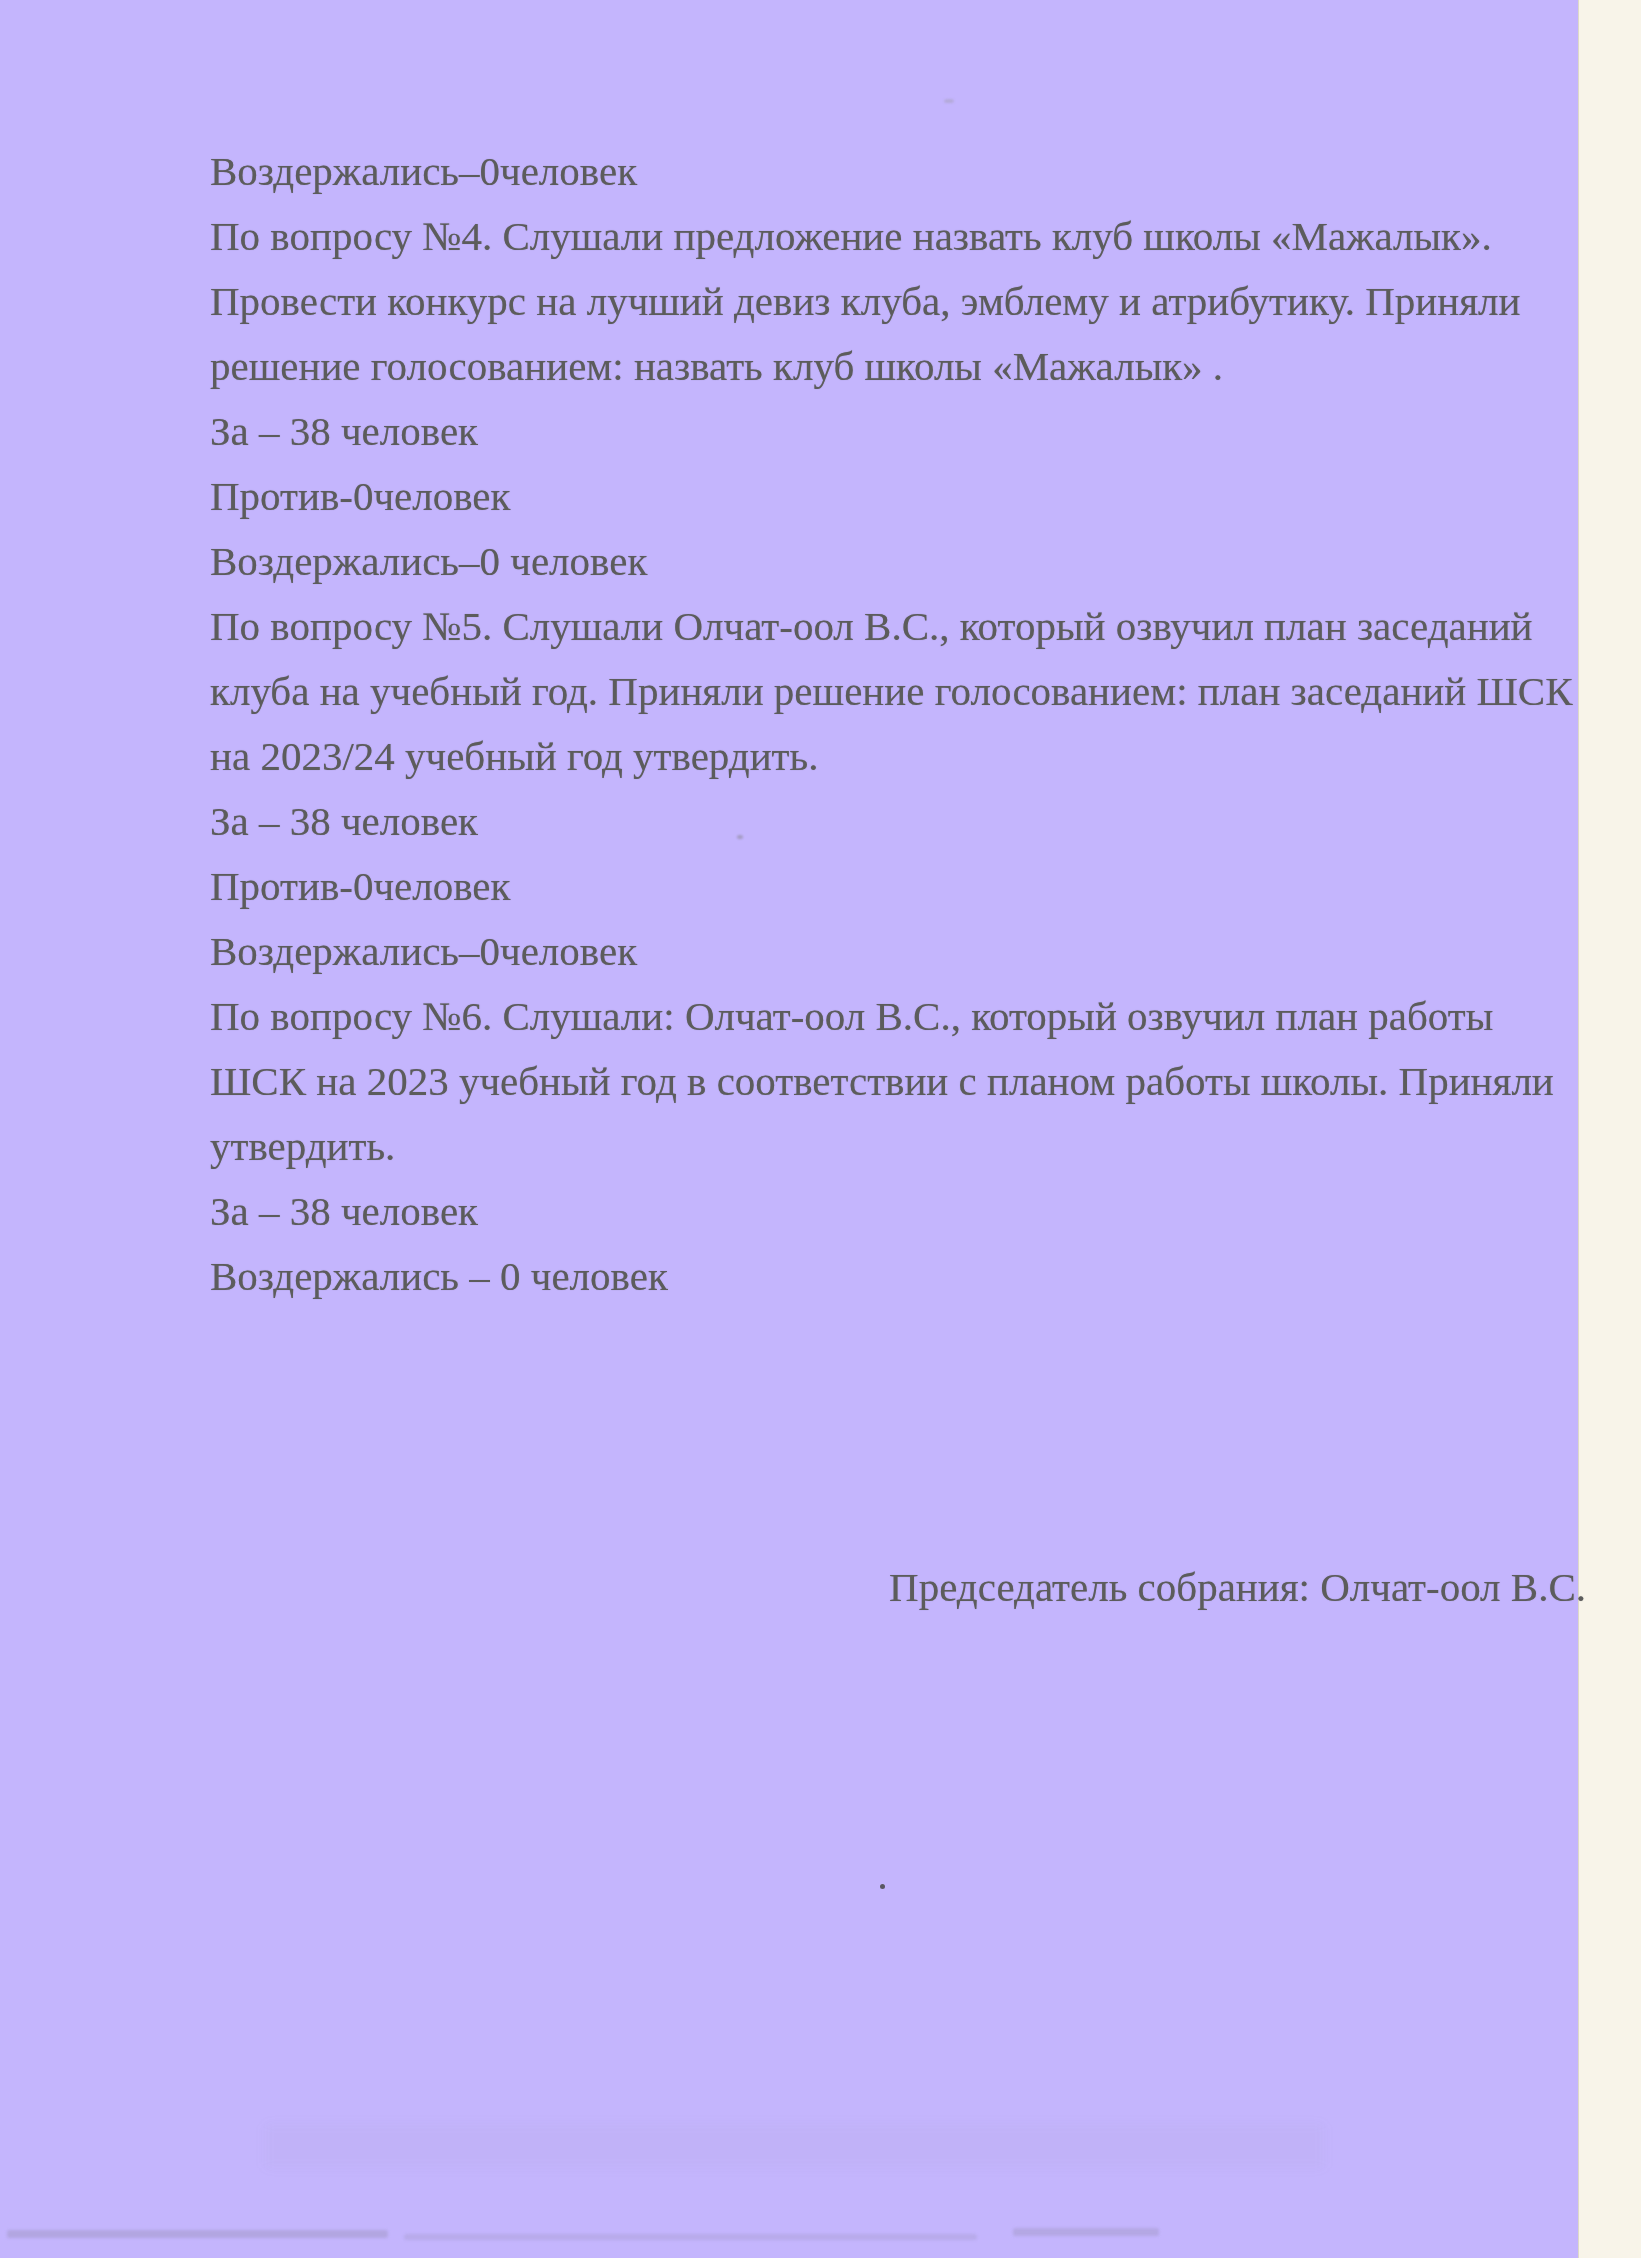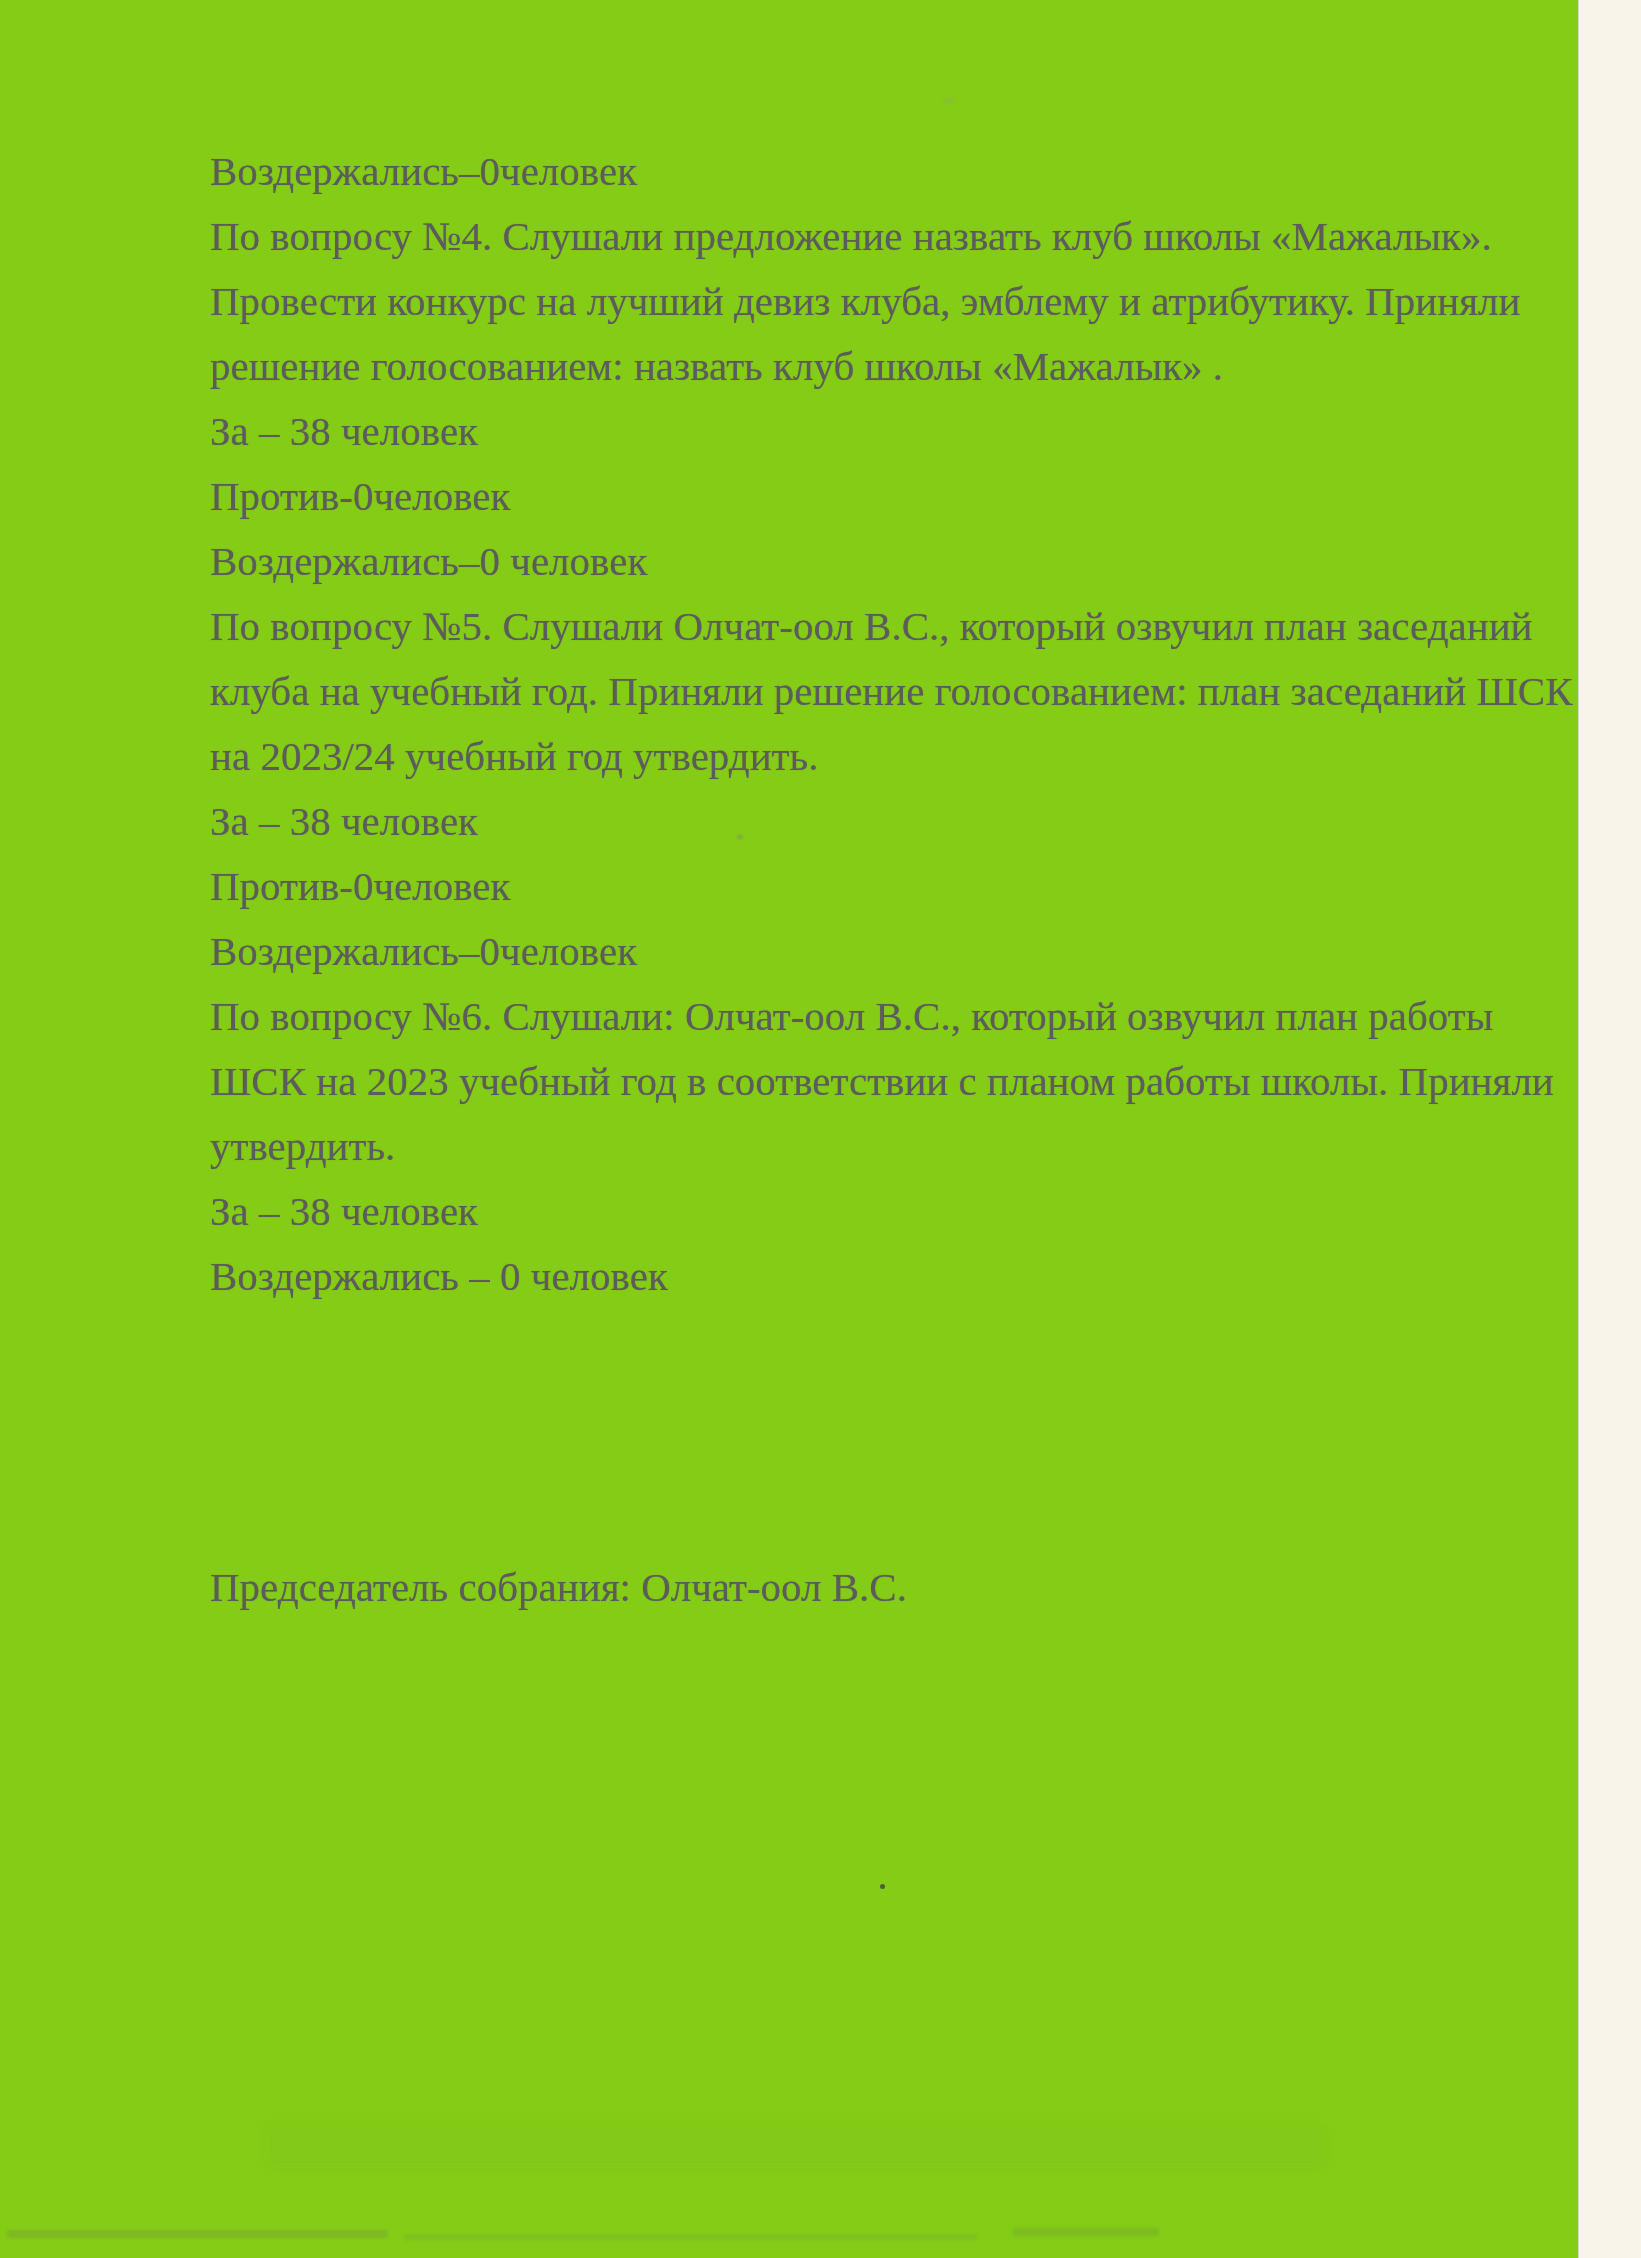--- a/index.html
+++ b/index.html
@@ -4,21 +4,21 @@
 <style>
   html, body {
     margin: 0;
     padding: 0;
     background: #e8e8e8;
   }
   .paper {
     position: relative;
     width: 1642px;
     height: 2258px;
-    background: #84cc16;
+    background: #c4b5fd;
     overflow: hidden;
     font-family: "Liberation Serif", "DejaVu Serif", serif;
   }
   
   .edge-strip {
     position: absolute;
     top: 0;
     right: 0;
     width: 63px;
     height: 2258px;
@@ -32,21 +32,21 @@
     color: #5c5c5c;
     font-size: 41px;
     line-height: 65px;
     white-space: nowrap;
     text-shadow: 0 0 0.9px rgba(92,92,92,0.55);
   }
   .textblock .line {
     height: 65px;
   }
   #body-lines { top: 139px; }
-  #signature-lines { top: 1555px; }
+  #signature-lines { top: 1555px; text-align: right; }
 
   
   .speck {
     position: absolute;
     border-radius: 50%;
   }
   .speck-a { left: 737px; top: 835px; width: 6.2px; height: 4.4px;
              background: rgba(125,125,125,0.45); filter: blur(0.9px); }
   .speck-b { left: 880px; top: 1884px; width: 5.3px; height: 5.3px;
              background: rgba(70,70,70,0.85); filter: blur(0.4px); }

